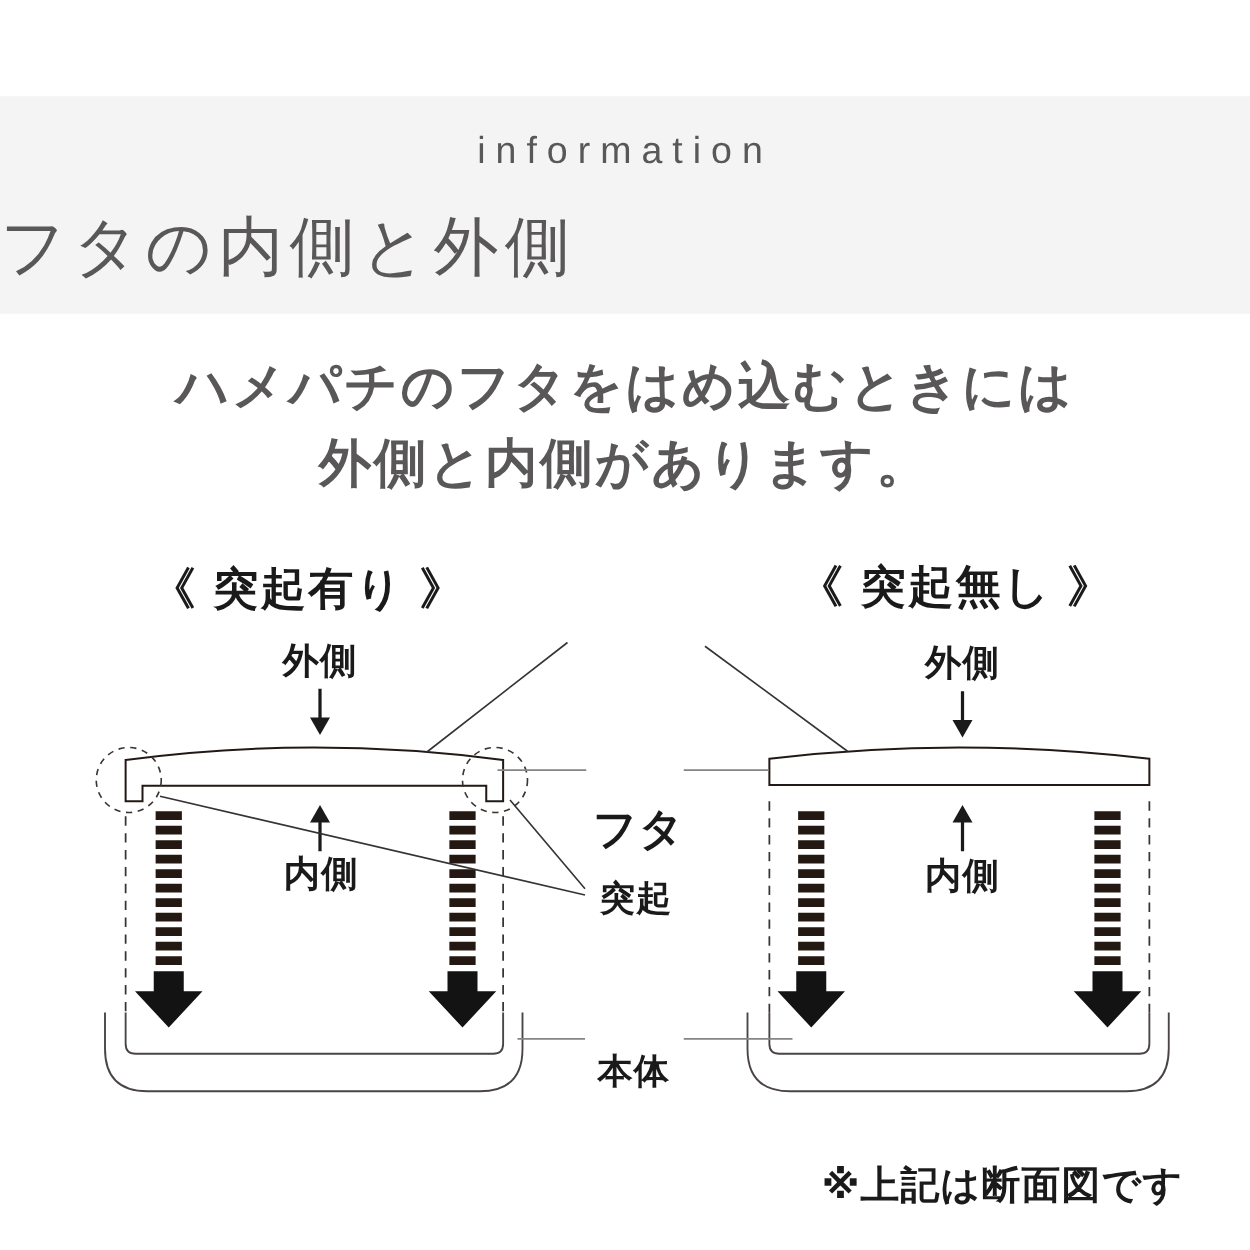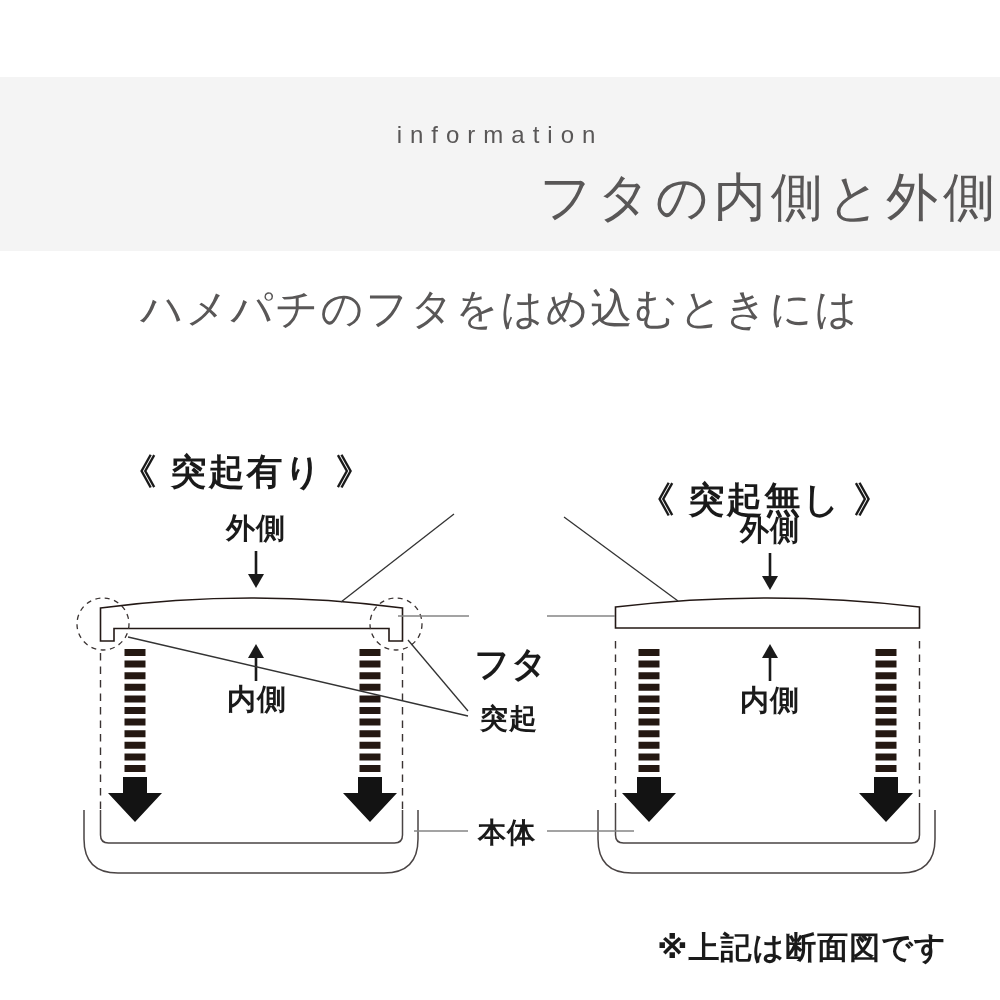--- a/index.html
+++ b/index.html
@@ -2,30 +2,30 @@
 <html><head>
 <meta charset="utf-8">
 <style>
   html,body{margin:0;padding:0;background:#ffffff;}
   #stage{
     position:relative;width:1000px;height:1000px;background:#ffffff;overflow:hidden;
     font-family:"Liberation Sans","DejaVu Sans",sans-serif;color:#1a1a1a;
   }
   .band{position:absolute;left:0;top:77px;width:1000px;height:174px;background:#f4f4f4;}
   .eyebrow{
-    position:absolute;left:0;top:44px;width:100%;text-align:center;
-    font-size:24px;font-weight:400;letter-spacing:8px;color:#595757;
+    position:absolute;left:0;top:27px;width:100%;text-align:center;
+    font-size:30px;font-weight:400;letter-spacing:8px;color:#595757;
   }
   .page-title{
-    position:absolute;left:0;top:86px;width:100%;text-align:right;
+    position:absolute;left:0;top:86px;width:100%;text-align:left;
     font-size:52px;font-weight:500;letter-spacing:5px;color:#595757;
   }
   .intro{
     position:absolute;left:0;top:278px;width:1000px;text-align:center;
-    font-size:42px;line-height:62px;font-weight:400;letter-spacing:2px;color:#595757;
+    font-size:42px;line-height:62px;font-weight:700;letter-spacing:2px;color:#595757;
   }
   .lbl{position:absolute;transform:translate(-50%,-50%);white-space:nowrap;font-weight:700;color:#1a1a1a;}
   .diag-title{font-size:36px;letter-spacing:2px;}
   .side-label{font-size:29px;letter-spacing:1px;}
   .callout{font-size:28px;letter-spacing:1px;}
   .footnote{
     position:absolute;transform:translate(-50%,-50%);left:802px;top:948px;
     font-size:31px;font-weight:600;letter-spacing:1px;color:#1a1a1a;white-space:nowrap;text-align:center;
   }
   svg{position:absolute;left:0;top:0;}
@@ -45,20 +45,21 @@
 
 <div id="stage">
 
   <div class="band">
     <div class="eyebrow">information</div>
     <div class="page-title">フタの内側と外側</div>
   </div>
 
   <div class="intro">
     <div>ハメパチのフタをはめ込むときには</div>
+    <div>外側と内側があります。</div>
   </div>
 
   <svg width="1000" height="1000" viewBox="0 0 1000 1000">
 
     <line class="dashwall" x1="100.5" y1="653" x2="100.5" y2="810"></line>
     <line class="dashwall" x1="402.5" y1="653" x2="402.5" y2="810"></line>
 
     <g>
       <line class="stripes" x1="135" y1="649" x2="135" y2="772"></line>
       <path class="arrowsolid" d="M123,777 V793 H108 L135,822 L162,793 H147 V777 Z"></path>
@@ -116,25 +117,25 @@
     <line class="leader" x1="564" y1="517" x2="678" y2="601"></line>
     <line class="leader-gray" x1="398" y1="616" x2="469" y2="616"></line>
     <line class="leader-gray" x1="547" y1="616" x2="615" y2="616"></line>
     <line class="leader" x1="128" y1="637" x2="468" y2="716"></line>
     <line class="leader" x1="408" y1="640" x2="468" y2="711"></line>
     <line class="leader-gray" x1="414" y1="831" x2="468" y2="831"></line>
     <line class="leader-gray" x1="547" y1="831" x2="634" y2="831"></line>
   </svg>
 
   <div class="lbl diag-title" style="left:247px;top:472px;">《 突起有り 》</div>
-  <div class="lbl diag-title" style="left:765px;top:470px;margin-top:30px;">《 突起無し 》</div>
+  <div class="lbl diag-title" style="left:765px;top:470px;">《 突起無し 》</div>
 
   <div class="lbl side-label" style="left:256px;top:529px;">外側</div>
   <div class="lbl side-label" style="left:257px;top:700px;">内側</div>
   <div class="lbl side-label" style="left:770px;top:531px;">外側</div>
   <div class="lbl side-label" style="left:770px;top:701px;">内側</div>
 
   <div class="lbl callout" style="left:511px;top:616px;font-size:35px;margin-top:48px;">フタ</div>
   <div class="lbl callout" style="left:509px;top:719px;">突起</div>
-  <div class="lbl callout" style="left:507px;top:833px;">本体</div>
+  <div class="lbl callout" style="left:507px;top:857px;">本体</div>
 
   <div class="footnote">※上記は断面図です</div>
 </div>
 
 </body></html>

